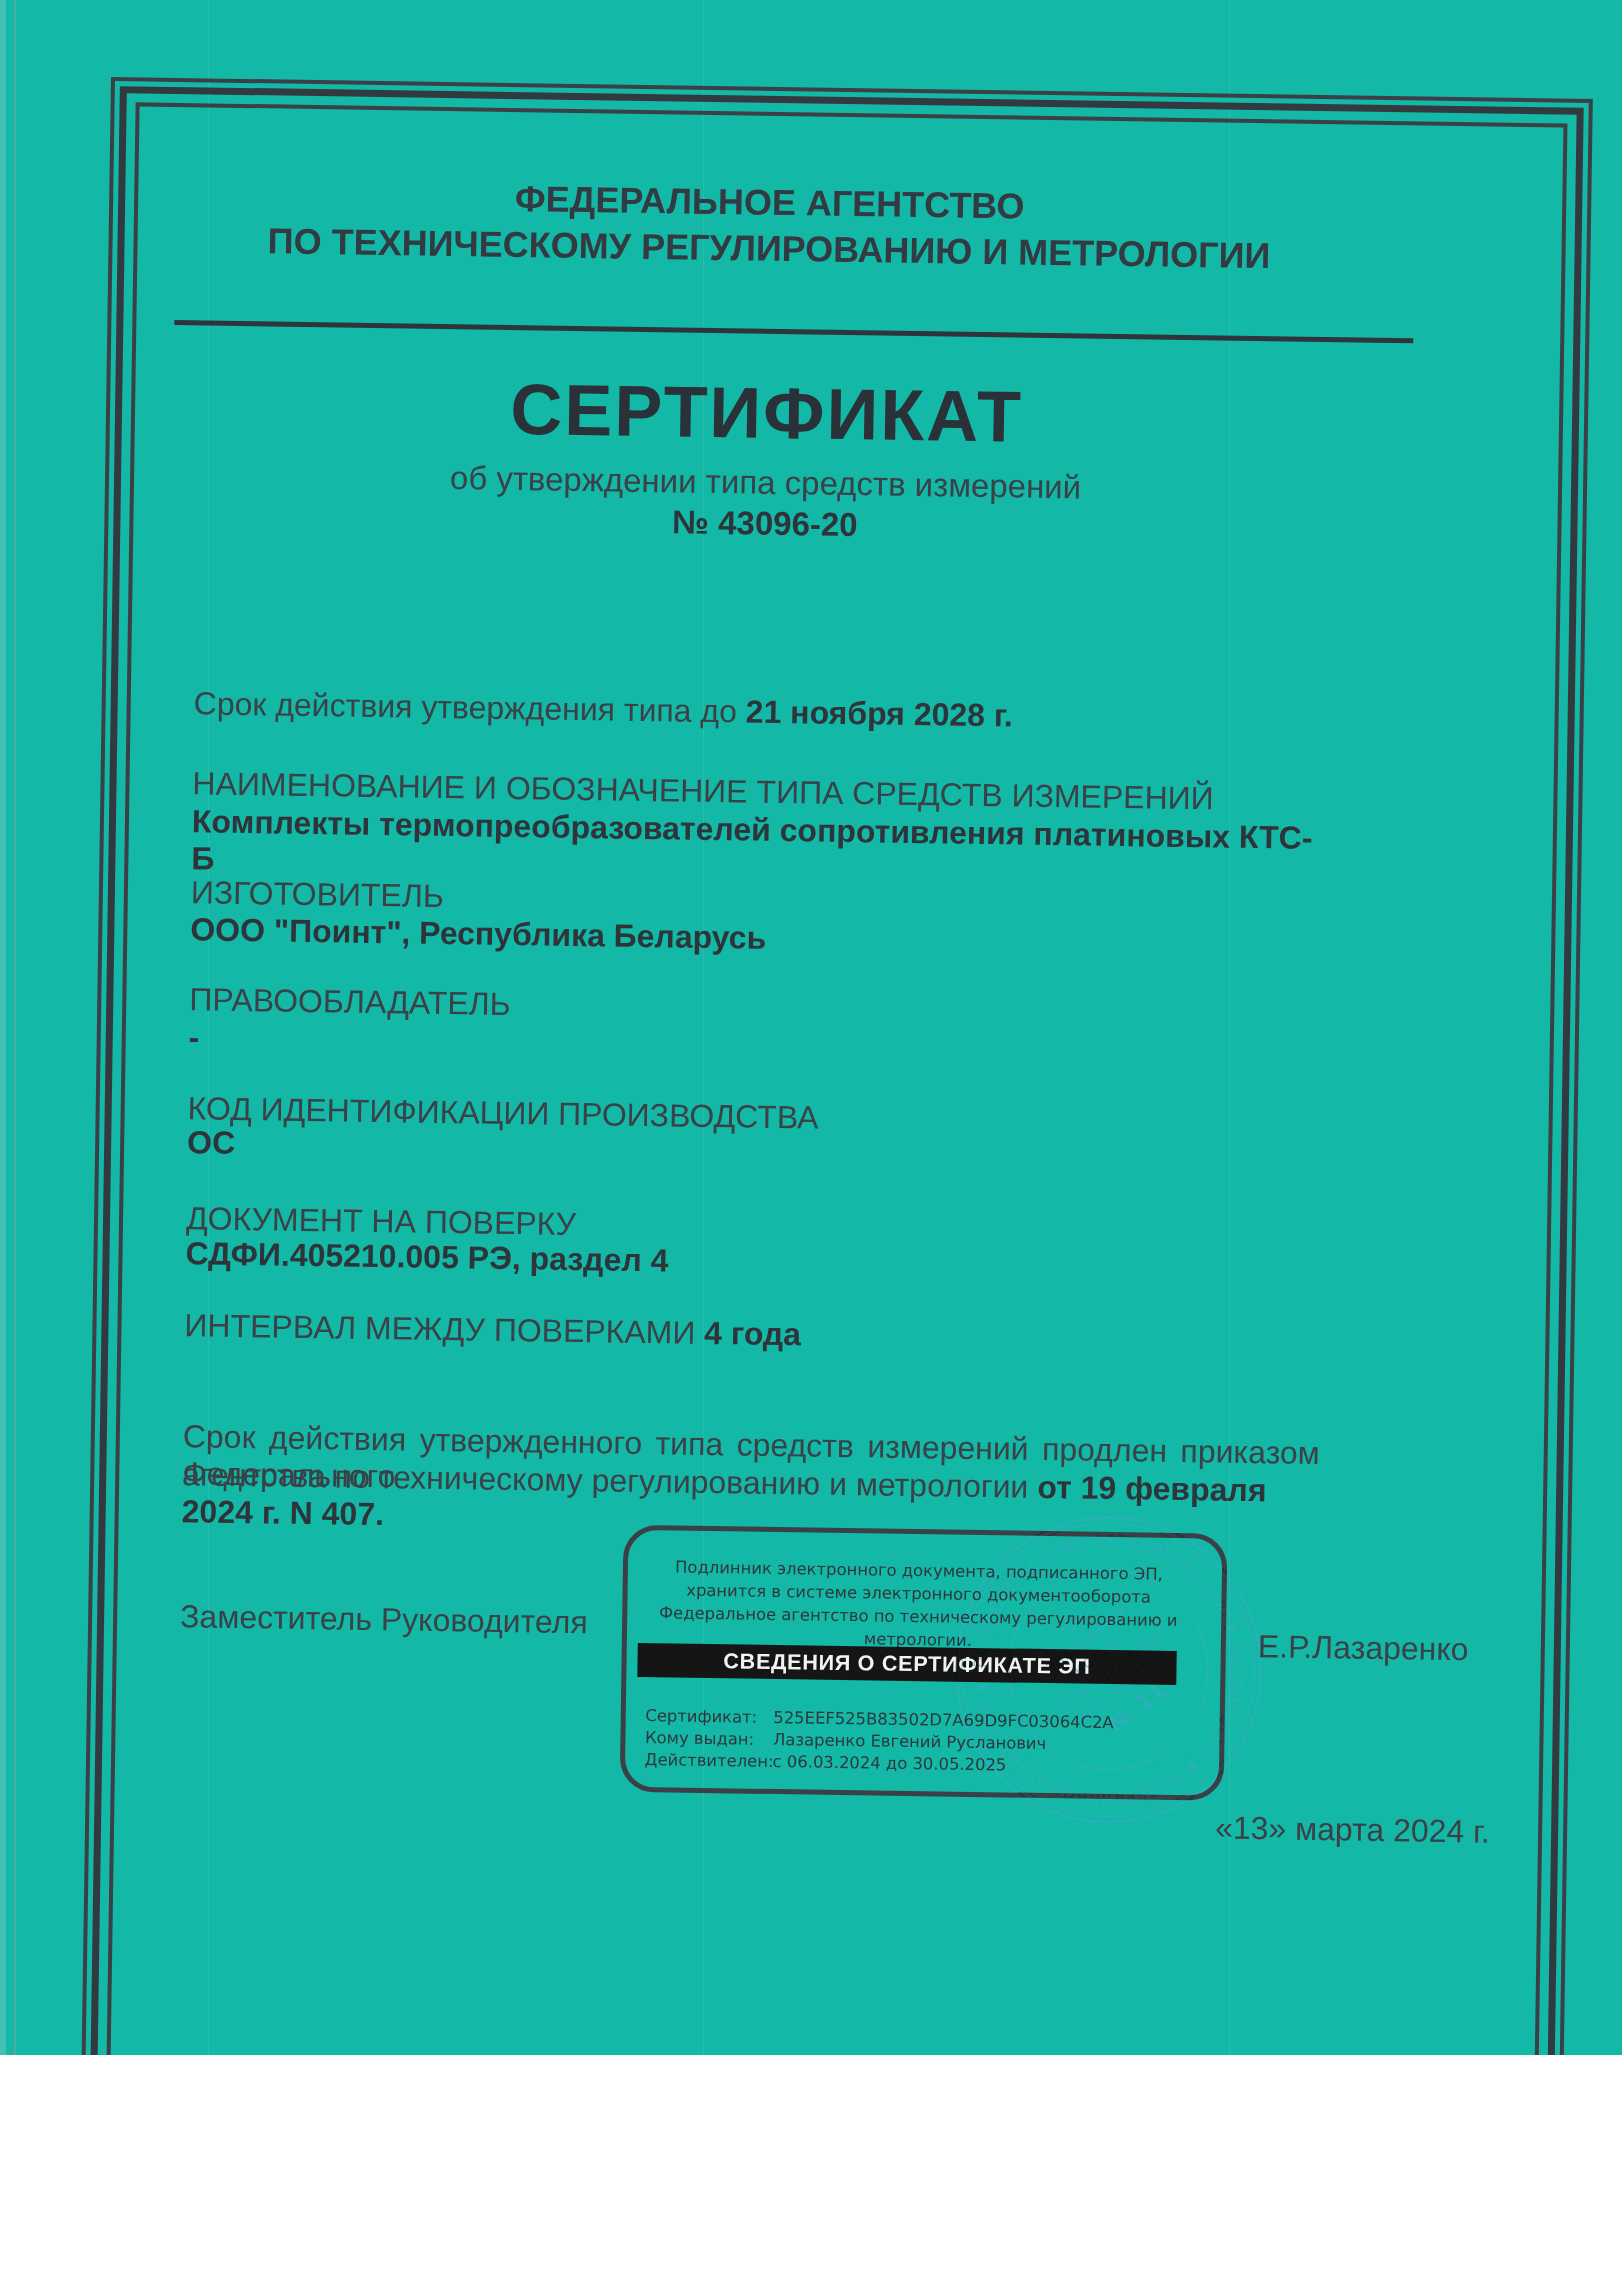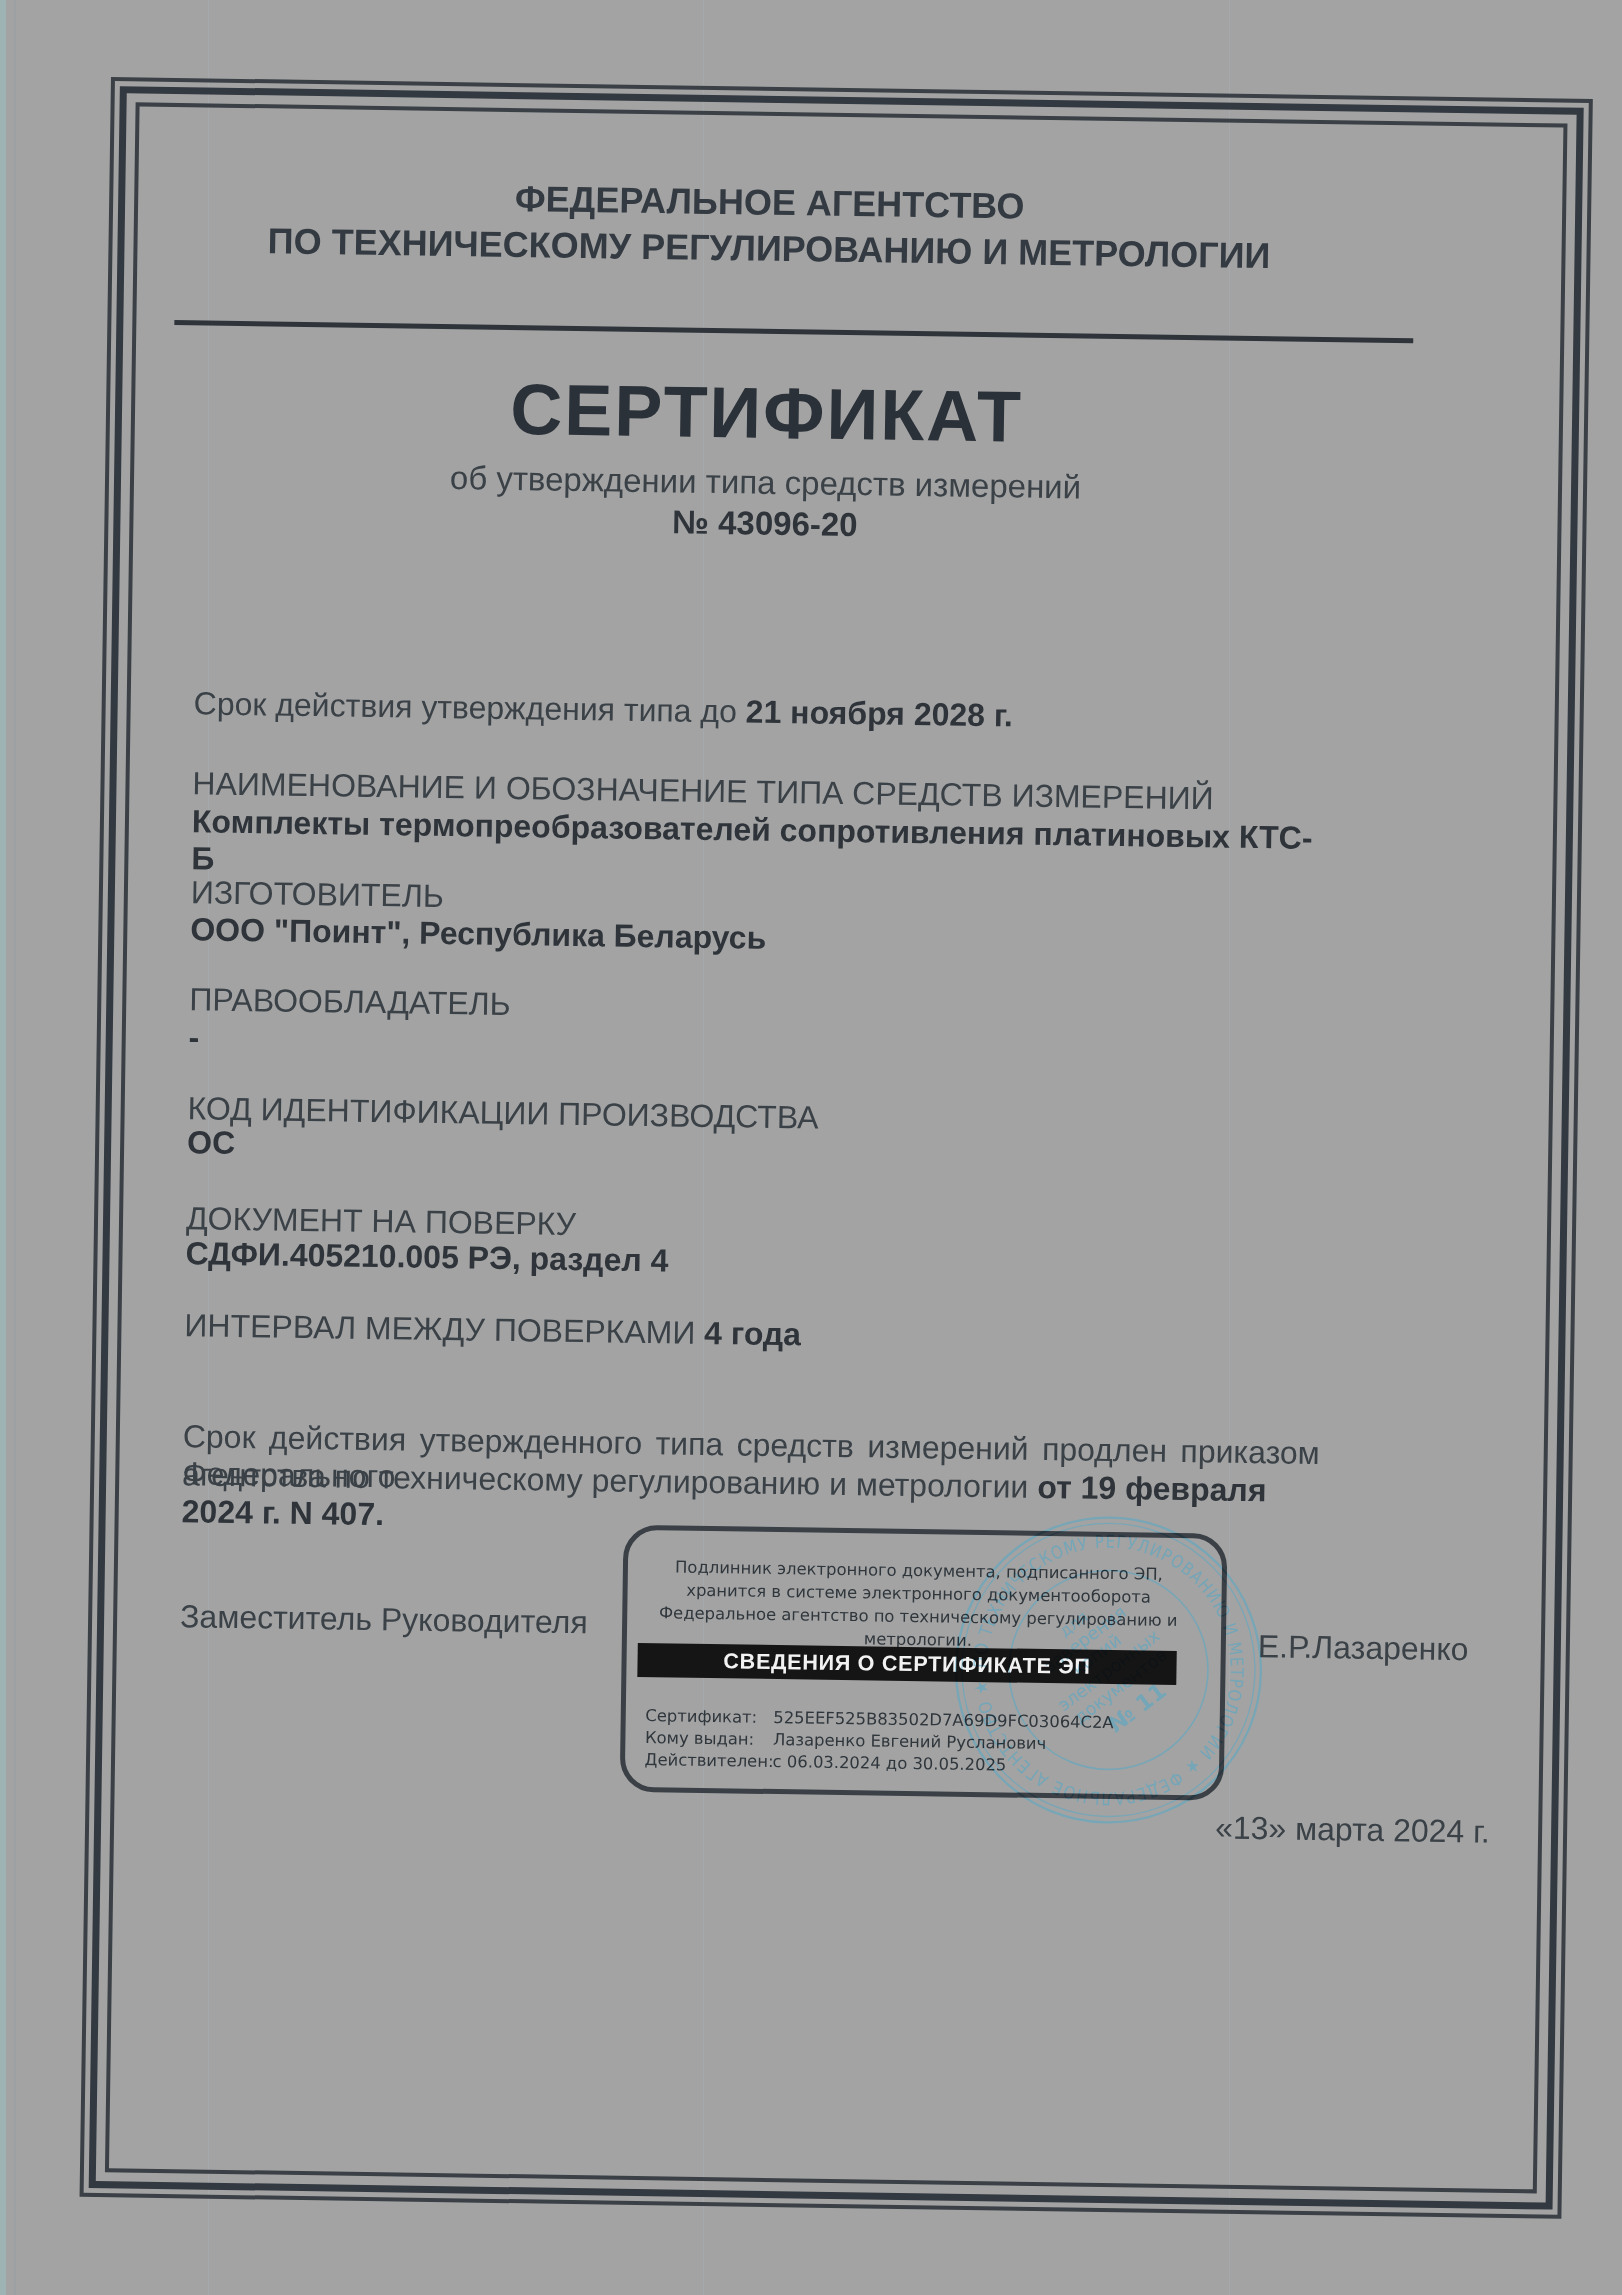--- a/index.html
+++ b/index.html
@@ -1,16 +1,16 @@
 <!DOCTYPE html>
 <html style="font-size:10.5px"><head>
 <meta charset="utf-8">
 <style>
   html,body{margin:0;padding:0;background:#ffffff;}
-  .page{position:relative;width:1623px;height:2295px;background:#a3a3a3;overflow:hidden;
+  .page{position:relative;width:1623px;height:2055px;background:#14b8a6;overflow:hidden;
         font-family:"Liberation Sans",sans-serif;color:#3a4147;}
   
   .scan-strip{position:absolute;left:0;top:0;width:5.9px;height:100%;background:rgba(150,205,205,.38);}
   .scan-line{position:absolute;left:14.4px;top:0;width:1.3px;height:100%;background:rgba(150,158,163,.45);}
   .streak{position:absolute;top:0;width:1.3px;height:100%;background:rgba(185,205,218,.14);}
   
   .tilt{position:absolute;left:0;top:0;width:1623px;height:2295px;
         transform:rotate(0.85deg);transform-origin:111px 77px;}
   
   .frame{position:absolute;left:111px;top:77px;width:1474px;height:2112px;border:4.6px solid #3a4046;}

